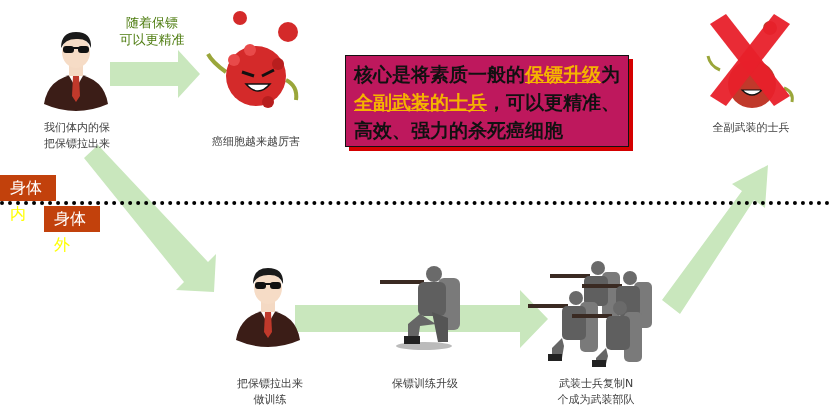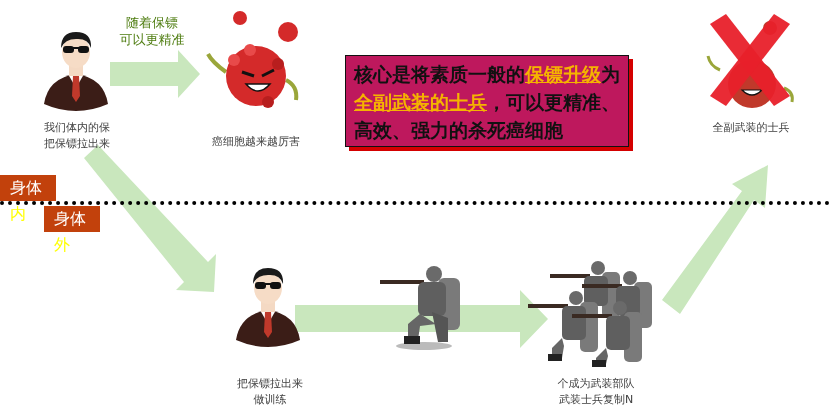--- a/index.html
+++ b/index.html
@@ -137,20 +137,21 @@
   <ellipse cx="46" cy="84" rx="28" ry="4" fill="#bbb"></ellipse>
   <rect x="2" y="18" width="44" height="4" fill="#3a2a22"></rect>
   <rect x="60" y="16" width="22" height="52" rx="6" fill="#7a7a7a"></rect>
   <circle cx="56" cy="12" r="8" fill="#6a6a6a"></circle>
   <rect x="40" y="20" width="28" height="34" rx="6" fill="#5f5f5f"></rect>
   <path d="M42 52 L30 62 L30 78 L40 78 L42 64 L58 62 Z" fill="#666"></path>
   <path d="M54 50 L70 56 L70 80 L60 80 Z" fill="#555"></path>
   <rect x="26" y="74" width="16" height="8" fill="#222"></rect>
 </svg>
 <div class="caption" style="left:380px; top:376px; width:90px;">
+  <div>保镖训练升级</div>
 </div>
 
 <svg class="abs" style="left:528px; top:258px;" width="130" height="110" viewBox="0 0 130 110">
   <g transform="translate(22,0)">
     <rect x="0" y="16" width="40" height="4" fill="#3a2a22"></rect>
     <rect x="52" y="14" width="18" height="46" rx="5" fill="#7a7a7a"></rect>
     <circle cx="48" cy="10" r="7" fill="#6a6a6a"></circle>
     <rect x="34" y="18" width="24" height="30" rx="5" fill="#5f5f5f"></rect>
   </g>
   <g transform="translate(54,10)">
@@ -170,15 +171,15 @@
   <g transform="translate(44,40)">
     <rect x="0" y="16" width="40" height="4" fill="#3a2a22"></rect>
     <rect x="52" y="14" width="18" height="50" rx="5" fill="#7a7a7a"></rect>
     <circle cx="48" cy="10" r="7" fill="#6a6a6a"></circle>
     <rect x="34" y="18" width="24" height="34" rx="5" fill="#5f5f5f"></rect>
     <path d="M34 50 L24 60 L24 66 L34 66 L36 58 Z" fill="#666"></path>
     <rect x="20" y="62" width="14" height="7" fill="#222"></rect>
   </g>
 </svg>
 <div class="caption" style="left:546px; top:376px; width:100px;">
+  <div>武装士兵复制N</div>
   <div>个成为武装部队</div>
-  <div>武装士兵复制N</div>
 </div>
 
 </body></html>

